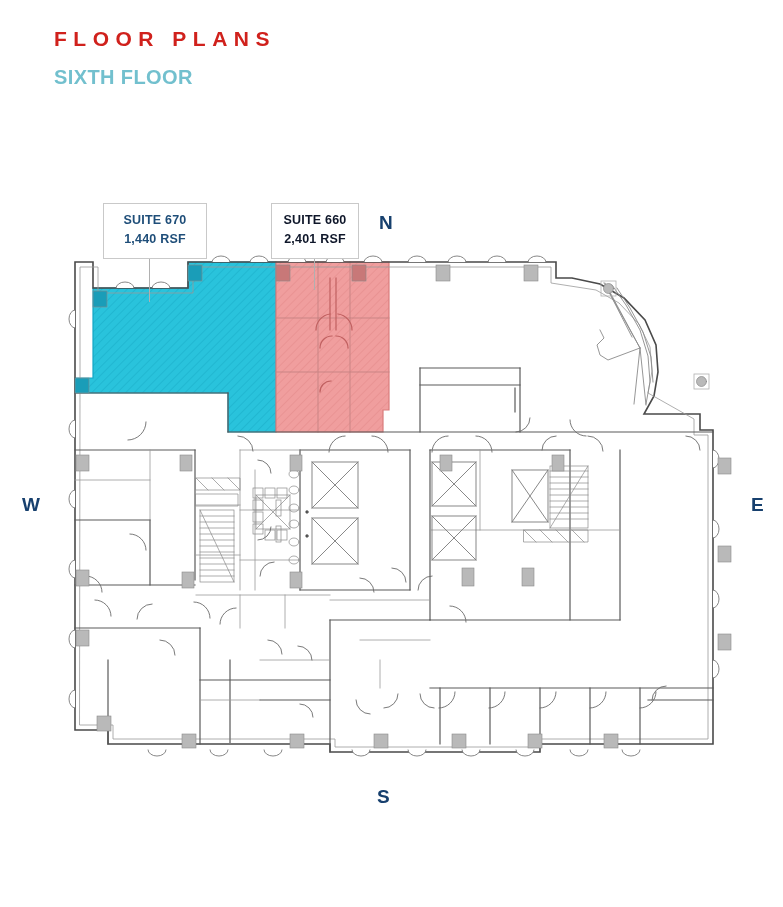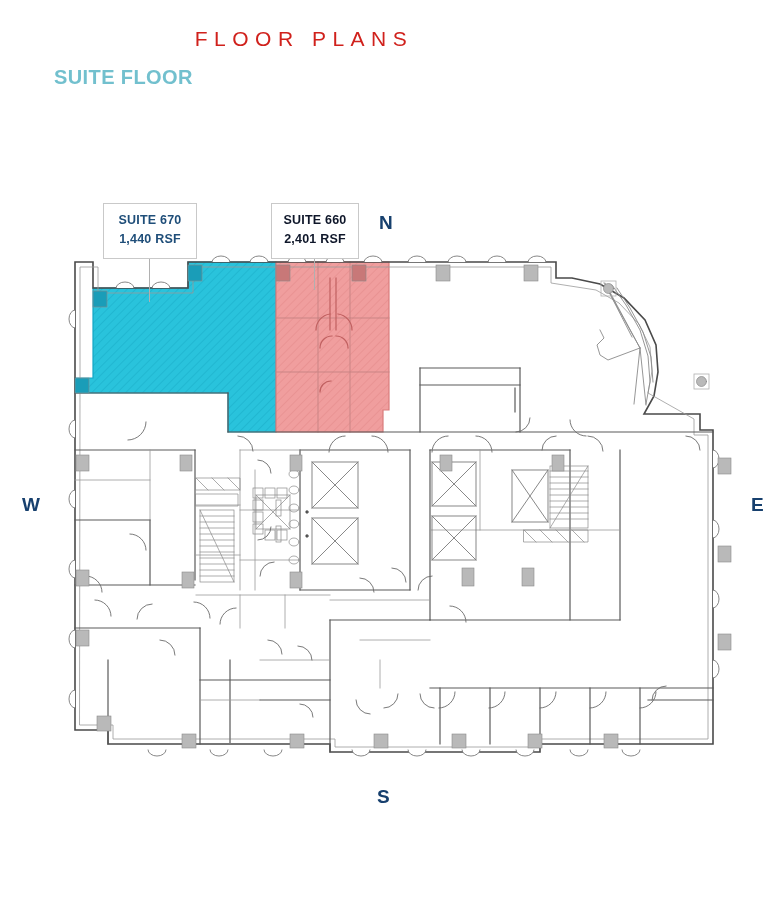--- a/index.html
+++ b/index.html
@@ -19,26 +19,25 @@
 
   
   #header {
     position: absolute;
     left: 54px;
     top: 28px;
     width: 500px;
   }
   #title-floor-plans {
     font-size: 21px;
-    font-weight: normal;
+    font-weight: bold;
     letter-spacing: 6.5px;
     color: #D0211C;
     margin: 0 0 16px 0;
     line-height: 1;
-    text-align: center;
   }
   #title-level {
     font-size: 20px;
     font-weight: bold;
     letter-spacing: 0.4px;
     color: #72C0CE;
     margin: 0 0 3px 0;
     line-height: 1.2;
   }
   .suite-summary {
@@ -57,21 +56,21 @@
     box-sizing: border-box;
     text-align: center;
     padding: 7px 10px 8px 10px;
     font-size: 12.5px;
     font-weight: bold;
     line-height: 1.55;
     letter-spacing: 0.2px;
     z-index: 30;
   }
   #callout-670 {
-    left: 103px; top: 203px; width: 94px;
+    left: 103px; top: 203px; width: 104px;
     color: #1F4E79;
   }
   #callout-660 {
     left: 271px; top: 203px; width: 88px;
     color: #0f172a;
   }
   .callout .line2 { display: block; }
 
   
   .compass {
@@ -102,21 +101,21 @@
     z-index: 25;
   }
   #leader-670 { left: 149px; top: 246px; height: 56px; }
   #leader-660 { left: 314px; top: 246px; height: 44px; }
 </style>
 </head>
 <body>
 
 <div id="header">
   <div id="title-floor-plans">FLOOR PLANS</div>
-  <div id="title-level">SUITE FLOOR</div>
+  <div id="title-level">SIXTH FLOOR</div>
 </div>
 
 <div id="plan-wrap">
 <svg id="plan-svg" width="783" height="907" viewBox="0 0 783 907" xmlns="http://www.w3.org/2000/svg">
   <defs>
     <pattern id="hatch670" width="6" height="6" patternTransform="rotate(45)" patternUnits="userSpaceOnUse">
       <rect width="6" height="6" fill="#29C3DC"></rect>
       <line x1="0" y1="0" x2="0" y2="6" stroke="#1FB4CE" stroke-width="1.6"></line>
     </pattern>
     <pattern id="hatch660" width="6" height="6" patternTransform="rotate(45)" patternUnits="userSpaceOnUse">

